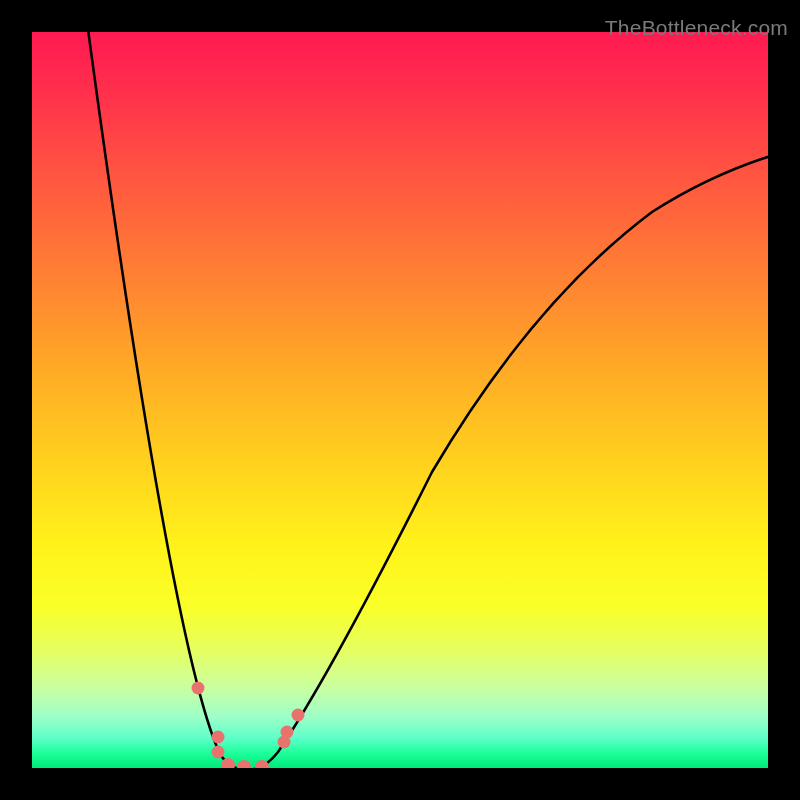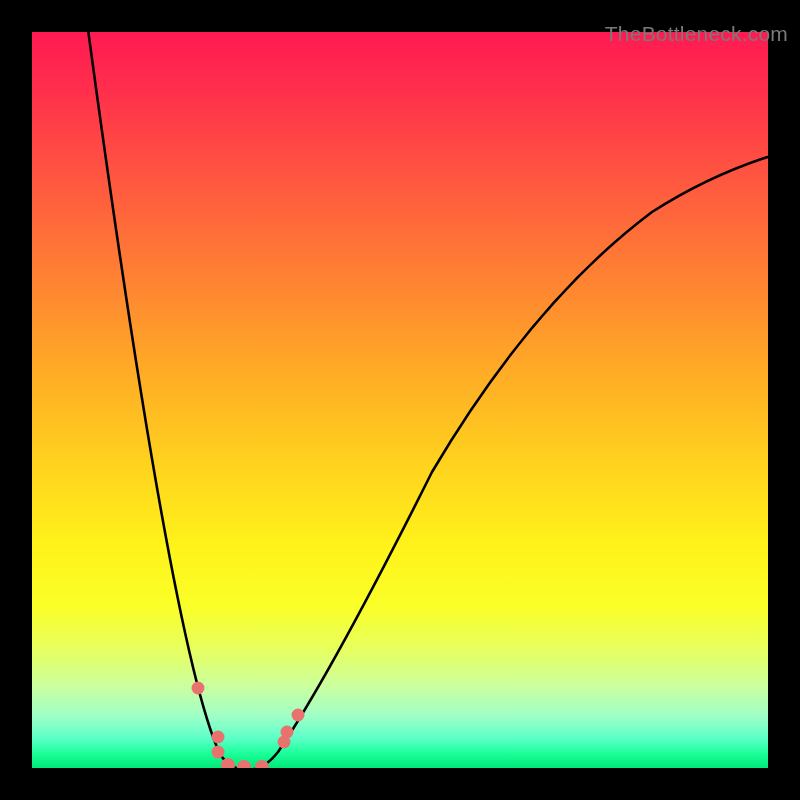--- a/index.html
+++ b/index.html
@@ -48,21 +48,21 @@
       #1cff9a 98%,
       #00e878 100%
     );
   }
   .curve-svg {
     position: absolute;
     inset: 0;
   }
   .watermark {
     position: absolute;
-    top: 22px;
+    top: 16px;
     right: 12px;
     color: #7a7a7a;
     font-size: 21px;
     font-weight: 500;
     letter-spacing: 0.2px;
   }
 </style>
 </head>
 <body>
 

